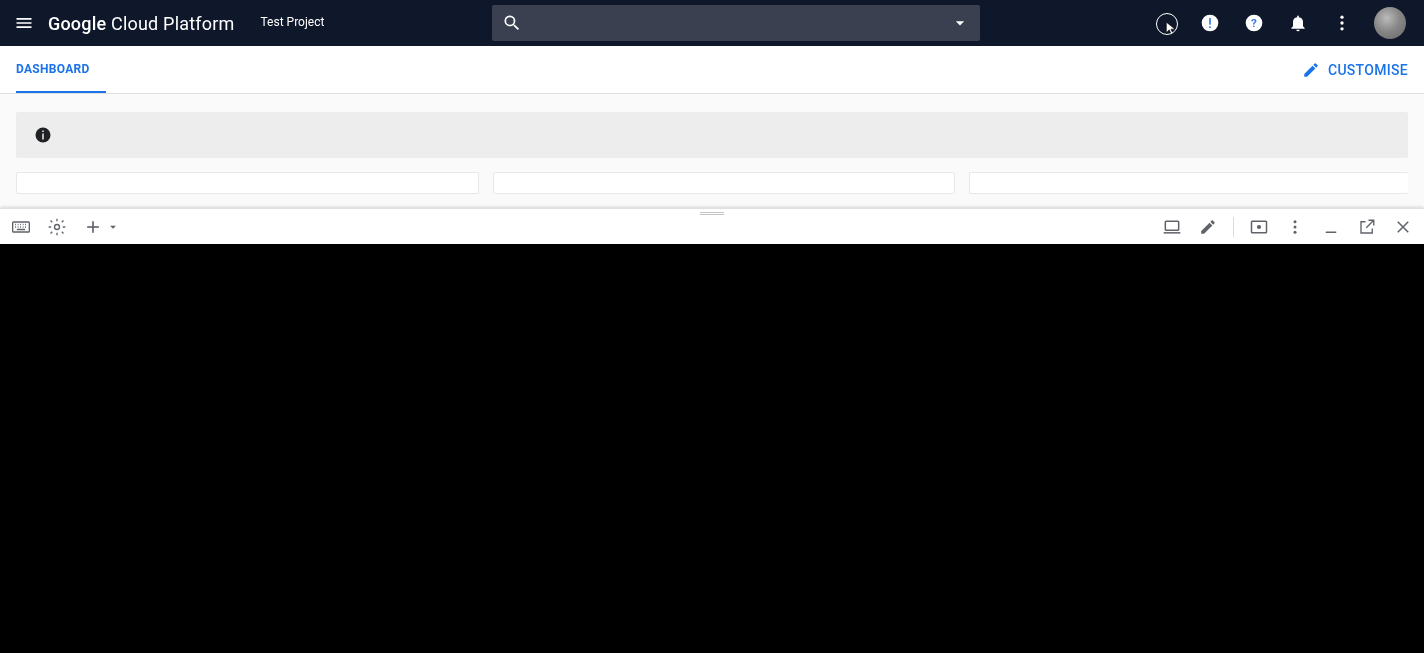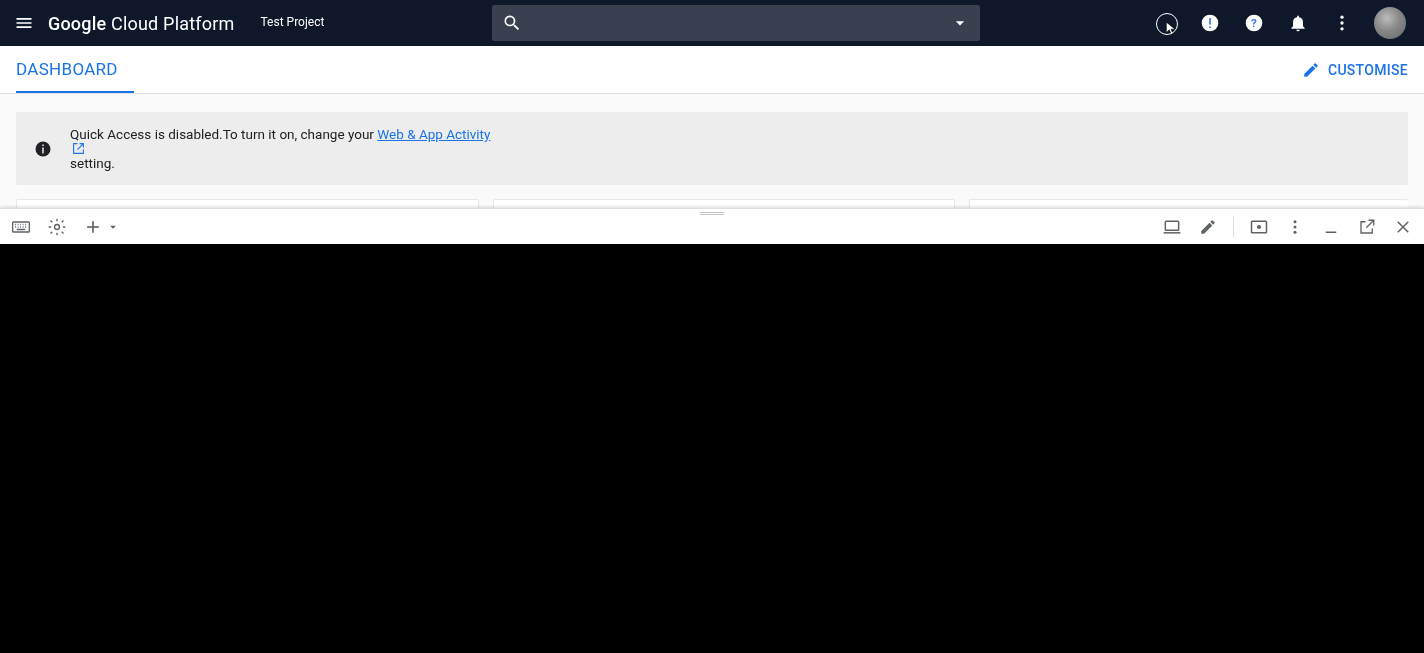--- a/index.html
+++ b/index.html
@@ -57,21 +57,21 @@
   .tabbar {
     height: 48px;
     border-bottom: 1px solid #e0e0e0;
     display: flex; align-items: stretch;
     padding: 0 16px;
     background: #fff;
   }
   .tab {
     display: flex; align-items: center;
     padding: 0 16px;
-    font-size: 17px; font-weight: 400; letter-spacing: 0.3px;
+    font-size: 12px; font-weight: 700; letter-spacing: 0.3px;
     color: #5f6368; cursor: pointer;
     text-transform: uppercase;
   }
   .tab:first-child { padding-left: 0; }
   .tab.active { color: #1a73e8; border-bottom: 2px solid #1a73e8; }
   .tabbar .spacer { flex:1; }
   .customise {
     display:flex; align-items:center; gap:8px;
     color:#1a73e8; font-size:14px; font-weight:500; letter-spacing:0.3px;
     cursor:pointer;
@@ -215,25 +215,20 @@
   </div>
 </div>
 
 <div class="content">
   <div class="banner">
     <svg width="18" height="18" viewBox="0 0 24 24" fill="#202124">
         <circle cx="12" cy="12" r="10"></circle>
         <rect x="11" y="10" width="2" height="8" fill="#ededed"></rect>
         <rect x="11" y="6" width="2" height="2" fill="#ededed"></rect>
       </svg>
-    <div>
-      <span>Quick Access is disabled.To turn it on, change your </span><a href="#"><span>Web &amp; App Activity</span><svg class="ext-icon" width="13" height="13" viewBox="0 0 24 24" fill="none" stroke="#1a73e8" stroke-width="2">
-            <path d="M14 3h7v7M21 3L10 14M21 14v7H3V3h7"></path>
-          </svg></a><span>  setting.</span>
-    </div>
   </div>
   <div class="cards">
     <div class="card"></div>
     <div class="card"></div>
     <div class="card"></div>
   </div>
 </div>
 
 <div class="shell">
   <div class="shell-toolbar">

